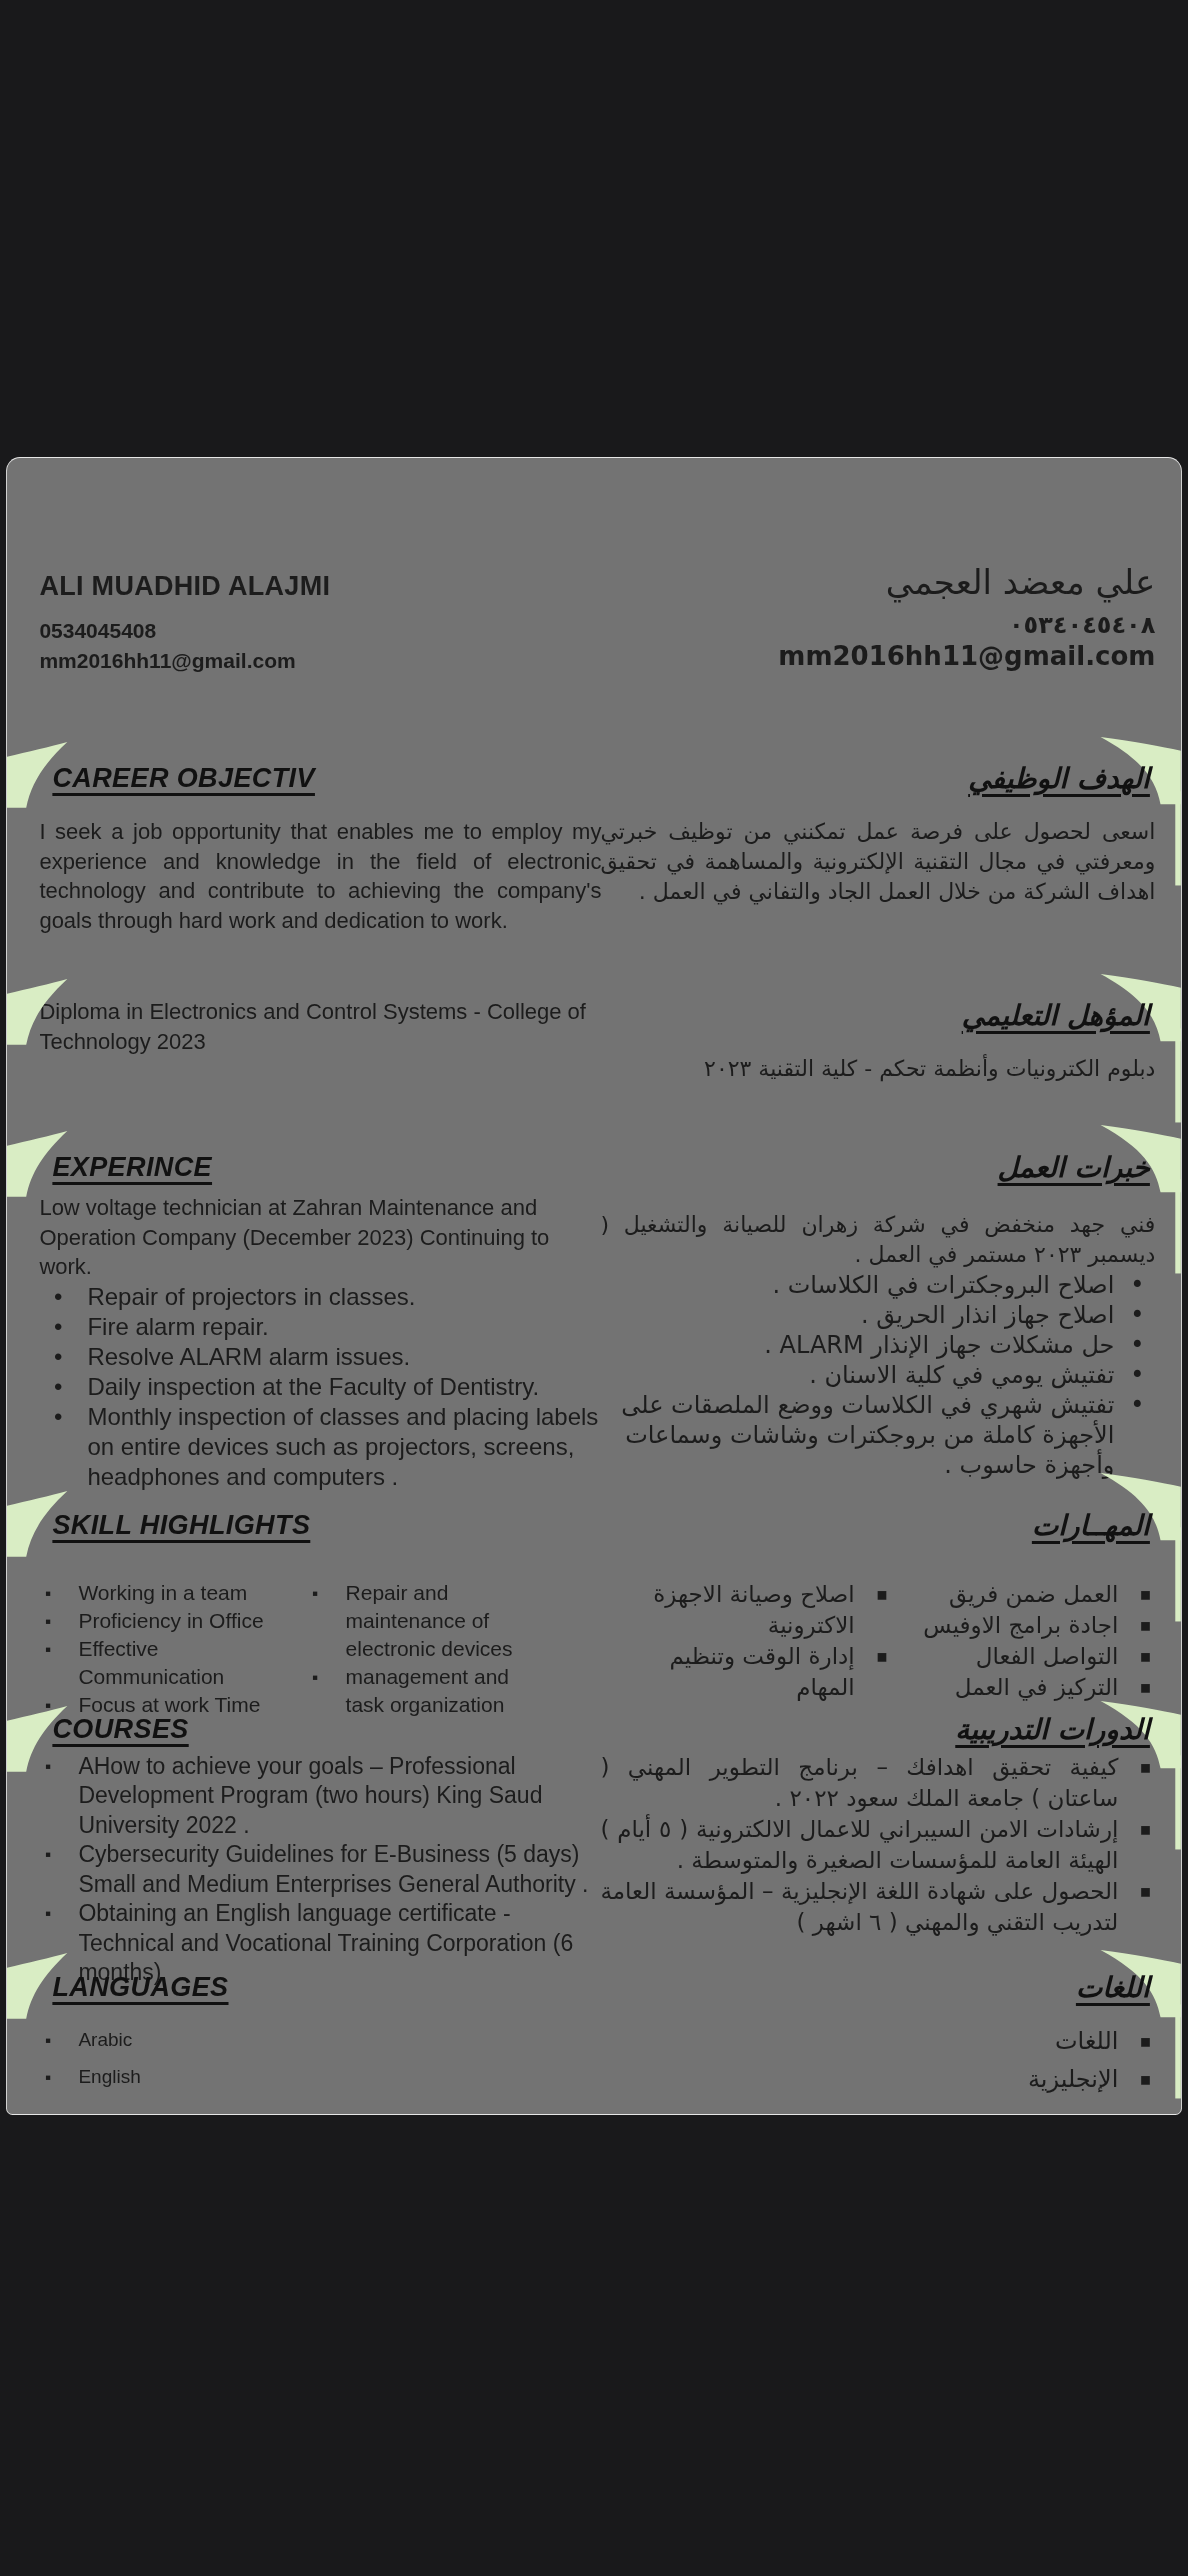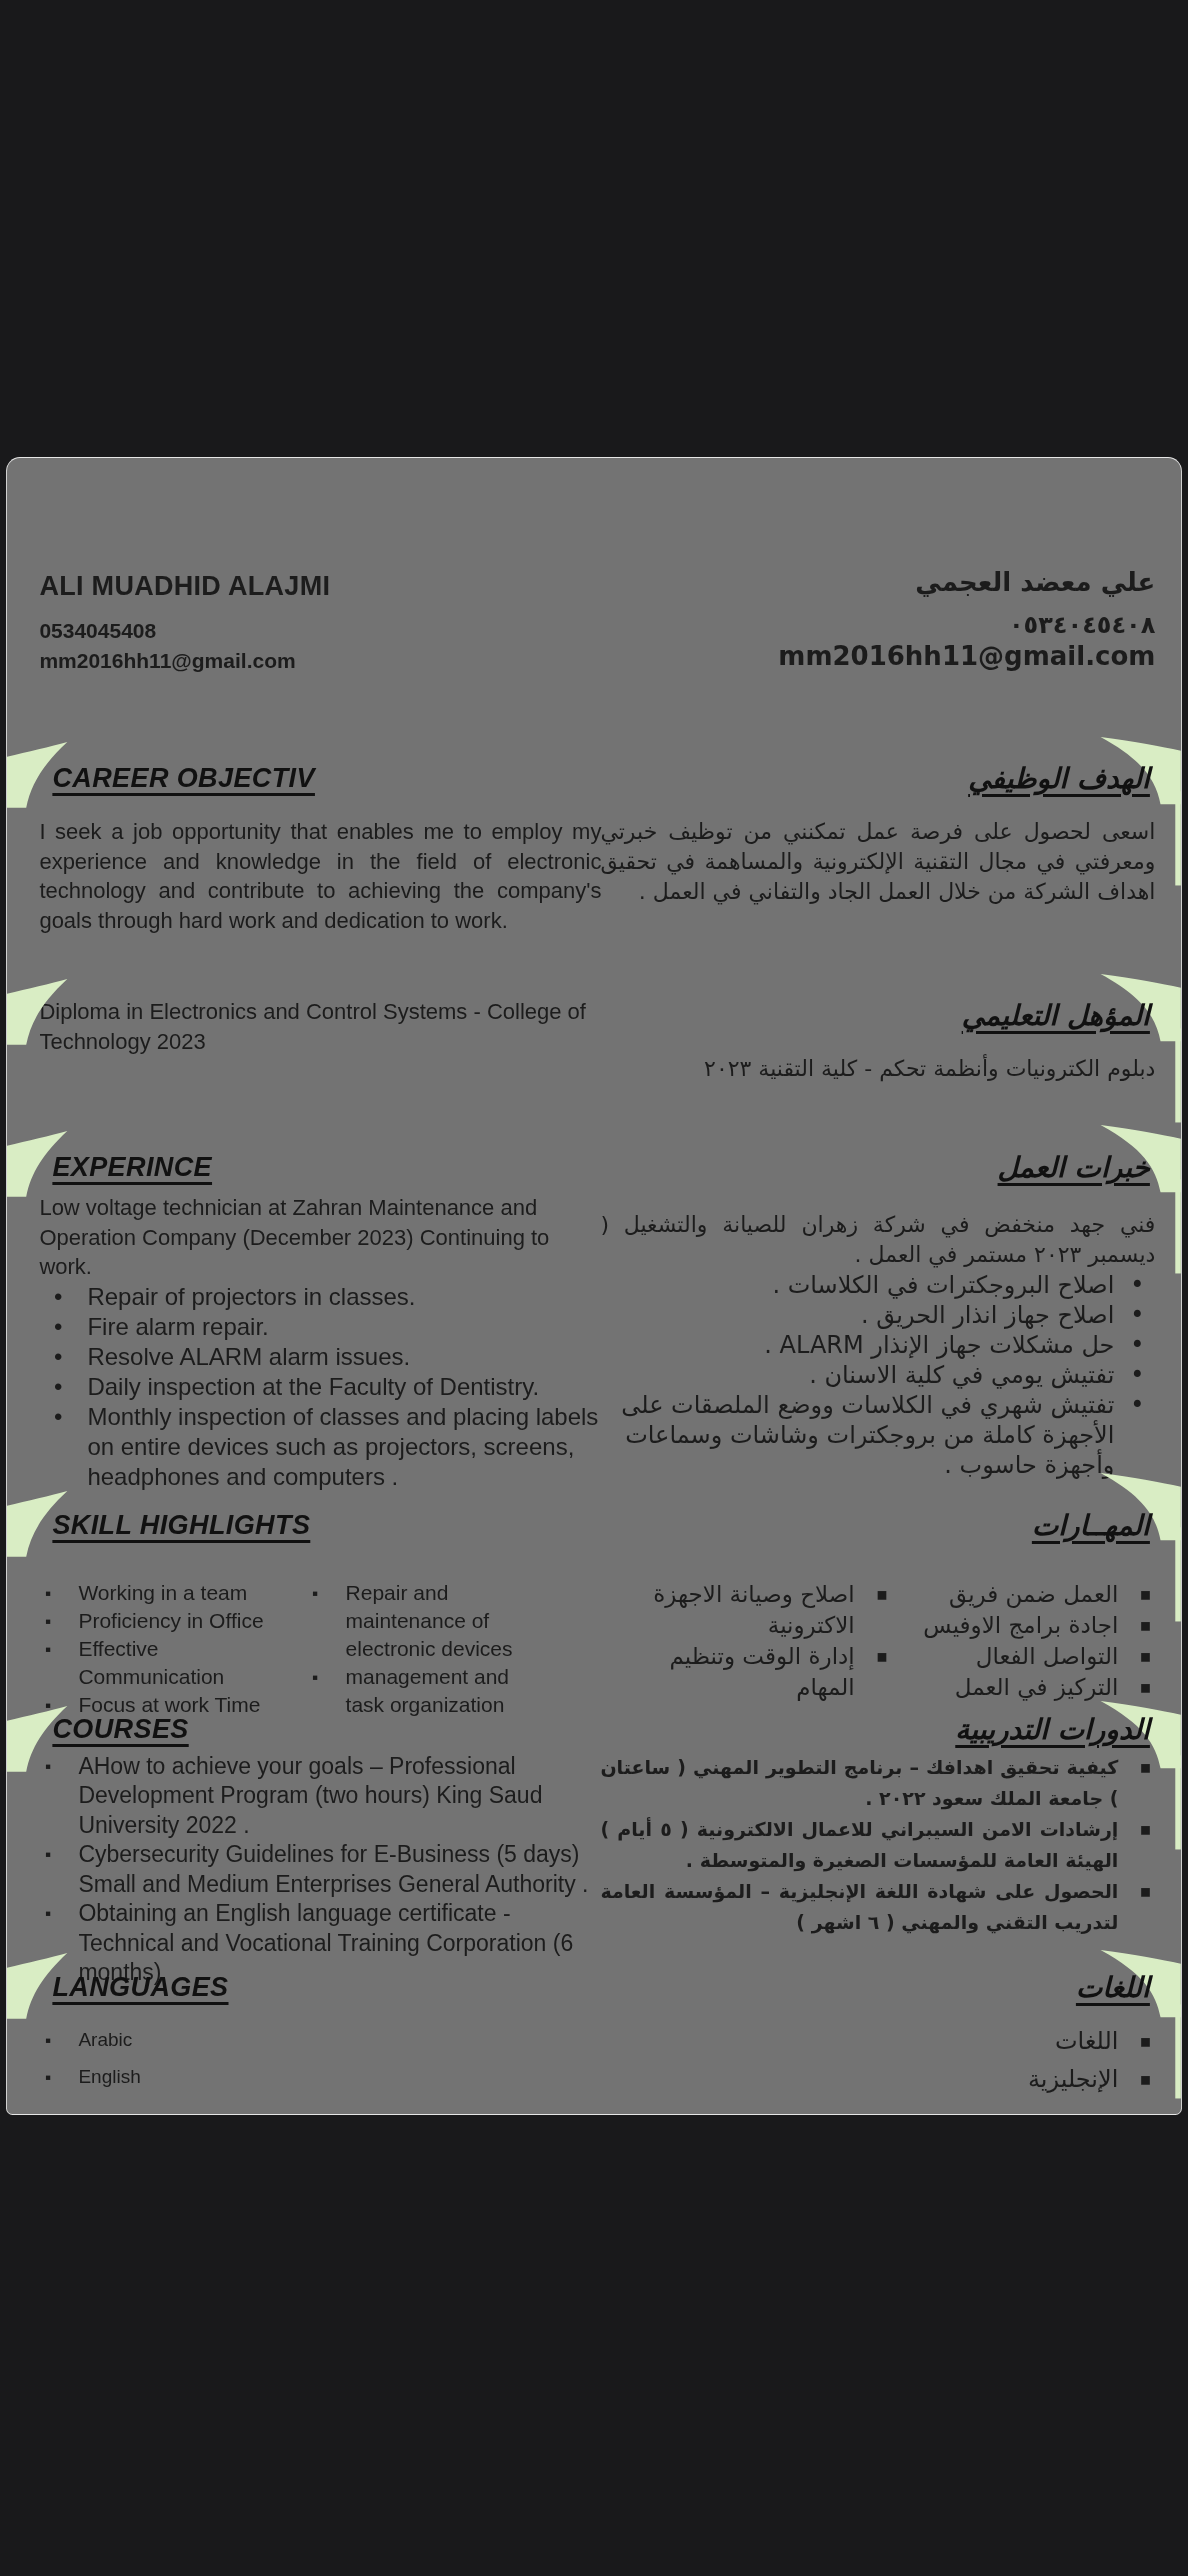--- a/index.html
+++ b/index.html
@@ -32,21 +32,21 @@
   .h-en{margin-left:13px;letter-spacing:0.4px;padding-top:20px;}
   .h-ar{margin-right:5.5px;font-size:28px;padding-top:20px;}
   
   .wedge{position:absolute;z-index:1;}
   .wl{left:0;}
   .wr{right:0;}
   .wedge path,.wedge rect{fill:#d9edc4;}
   
   .en-name{font-size:27px;font-weight:bold;letter-spacing:0.3px;line-height:33px;}
   .en-contact{margin-top:13px;font-size:21px;font-weight:bold;line-height:30px;}
-  .ar-name{font-size:26px;font-weight:bold;line-height:42px;}
+  .ar-name{font-size:34px;font-weight:normal;line-height:42px;}
   .ar-phone{font-size:24px;font-weight:bold;line-height:31px;margin-top:7.4px;}
   .ar-email{font-size:26px;font-weight:bold;line-height:31px;}
   
   .para{font-size:22px;line-height:29.5px;margin:0;}
   .just{text-align:justify;}
   .col-ar .para{line-height:30px;text-align:justify;}
   .mt-body{margin-top:20px;}
   .mt-edu{margin-top:20px;}
   .mt-intro{margin-top:7.4px;}
   
@@ -66,21 +66,21 @@
   .skills{display:flex;margin-top:35px;}
   .skills ul li{font-size:21px;line-height:28px;}
   .col-ar .skills ul li{font-size:23px;line-height:31px;}
   .skills .c1{width:258px;margin-right:9.2px;}
   .skills .c2{width:212px;}
   .col-ar .skills .c1{width:249px;margin-right:0;margin-left:14.7px;}
   .col-ar .skills .c2{width:276px;}
   
   .course-list{margin-top:3.7px;}
   .course-list li{font-size:23px;line-height:29.5px;}
-  .col-ar .course-list li{font-size:19px;line-height:31px;text-align:justify;font-weight:bold;}
+  .col-ar .course-list li{font-size:23px;line-height:31px;text-align:justify;}
   
   .lang-list{margin-top:20px;}
   .lang-list li{font-size:19px;line-height:28.6px;margin-bottom:8.3px;}
   .col-ar .lang-list li{font-size:24px;line-height:30px;}
 </style>
 </head>
 <body>
 
 <div class="page">
 

